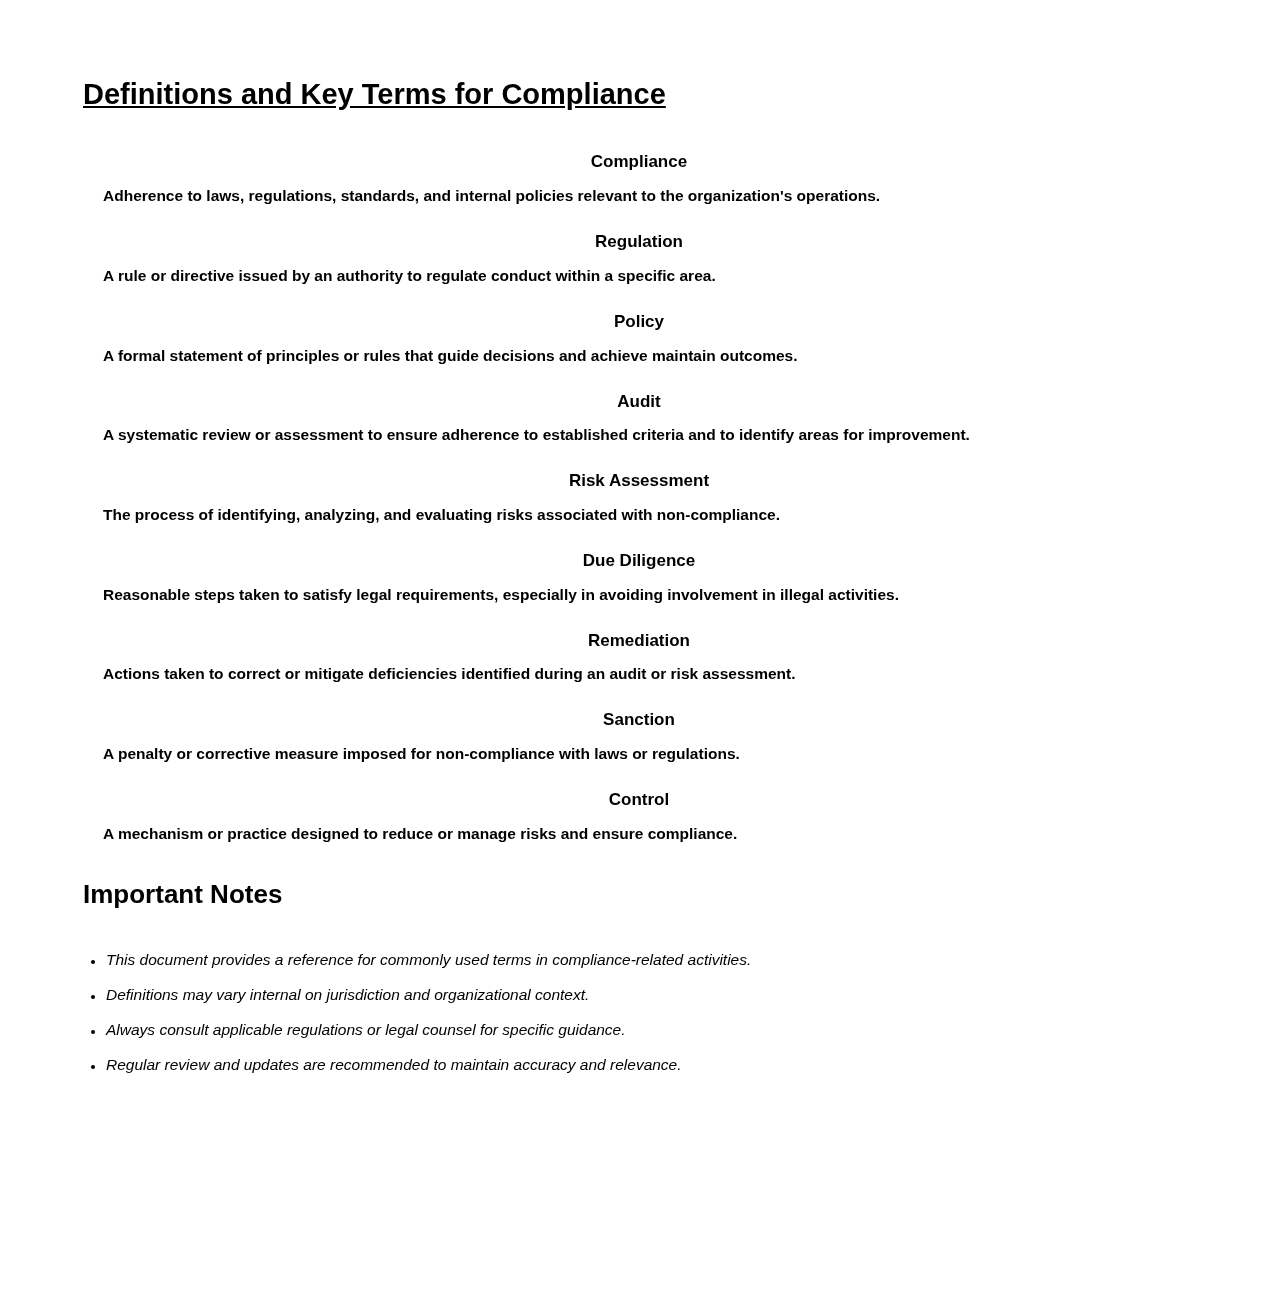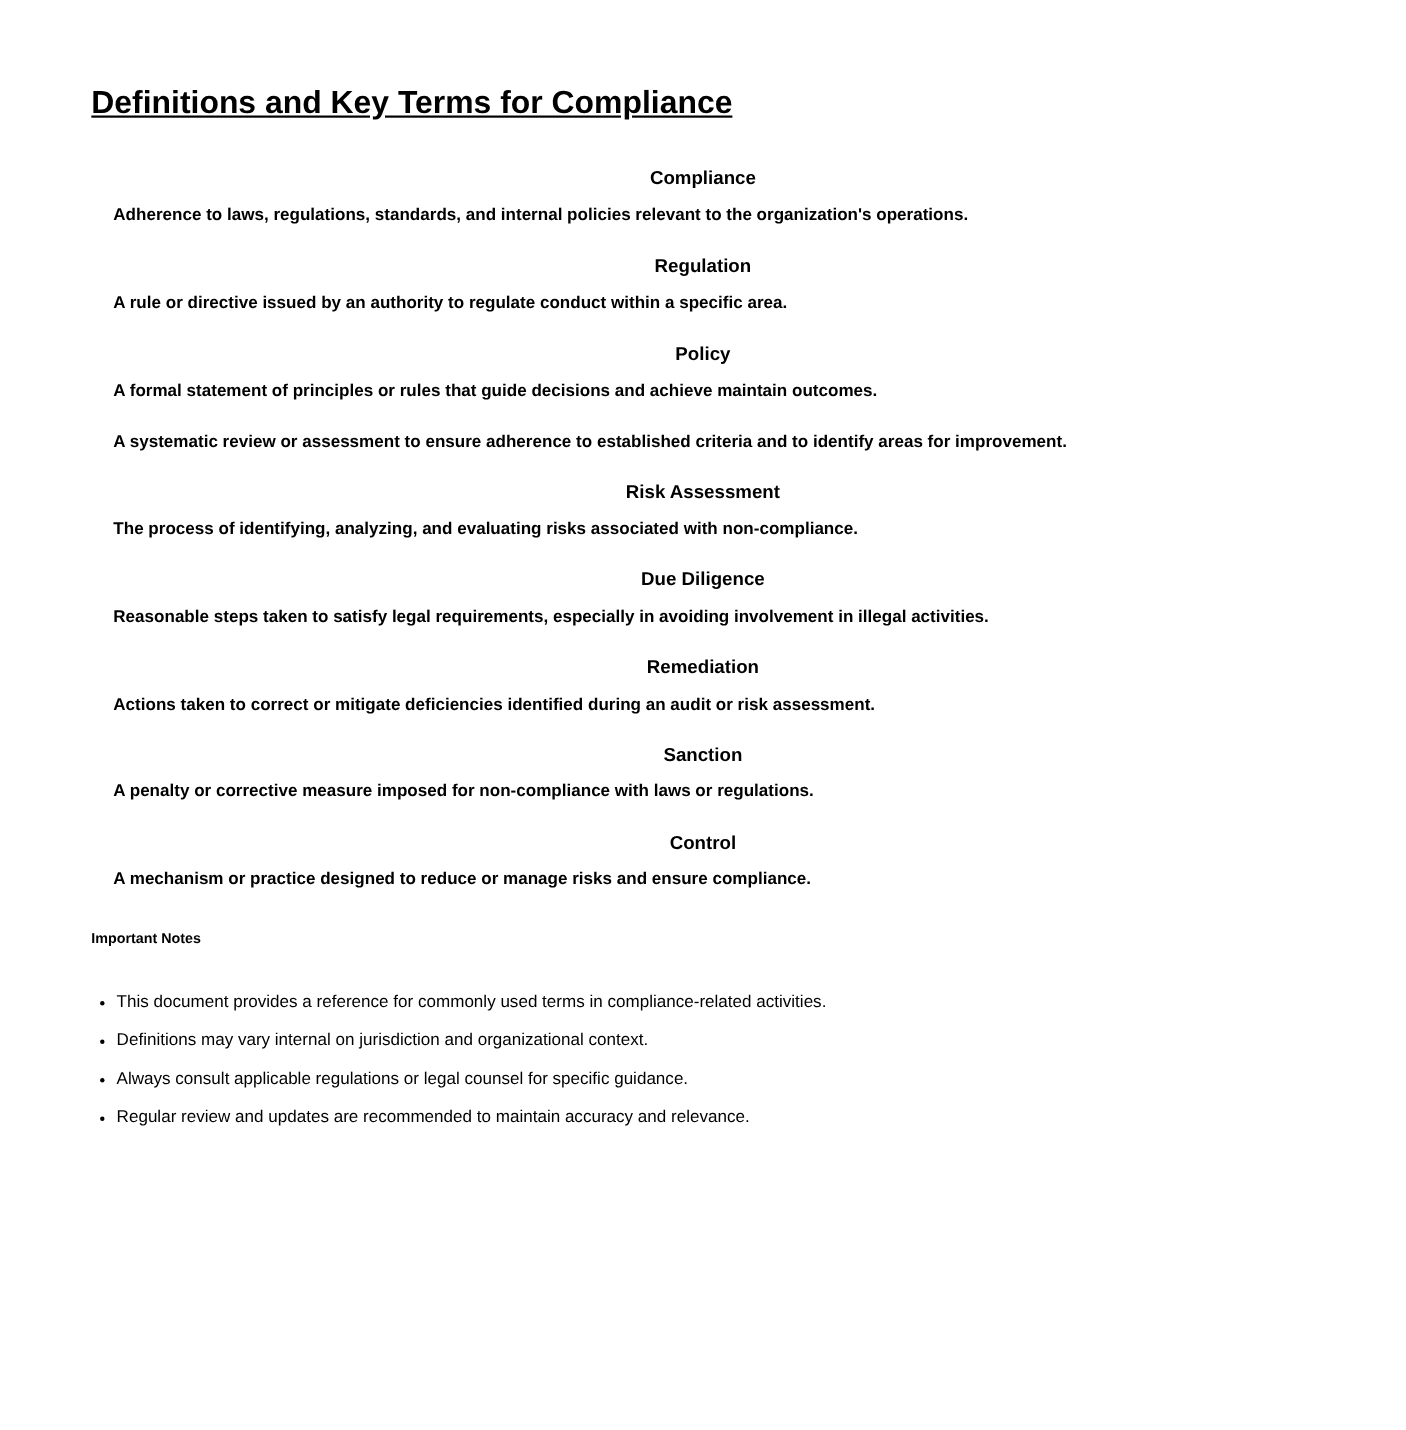--- a/index.html
+++ b/index.html
@@ -35,29 +35,30 @@
     line-height: 1.1;
     text-align: center;
   }
   .term-def {
     font-size: 15.5px;
     font-weight: bold;
     margin: 0 0 29px 20px;
     line-height: 1.1;
   }
   h2.notes-heading {
-    font-size: 13px;
+    font-size: 26px;
     font-weight: bold;
     margin: 38px 0 4px 0;
     line-height: 1.15;
   }
   ul.notes-list {
     margin: 41px 0 0 0;
     padding: 0 0 0 22px;
     list-style: disc outside;
+    font-style: italic;
   }
   ul.notes-list li {
     font-size: 15.5px;
     line-height: 1.1;
     margin: 0 0 18px 0;
     padding-left: 1px;
   }
   ul.notes-list li::marker {
     font-size: 12px;
   }
@@ -80,20 +81,21 @@
     <p class="term-def">A rule or directive issued by an authority to regulate conduct within a specific area.</p>
   </section>
 
   <section class="term">
     <h3 class="term-name">Policy</h3>
     <p class="term-def">A formal statement of principles or rules that guide decisions and achieve maintain outcomes.</p>
   </section>
 
 
   <section class="term">
+    <h3 class="term-name">Audit</h3>
     <p class="term-def">A systematic review or assessment to ensure adherence to established criteria and to identify areas for improvement.</p>
   </section>
 
   <section class="term">
     <h3 class="term-name">Risk Assessment</h3>
     <p class="term-def">The process of identifying, analyzing, and evaluating risks associated with non-compliance.</p>
   </section>
 
   <section class="term">
     <h3 class="term-name">Due Diligence</h3>

